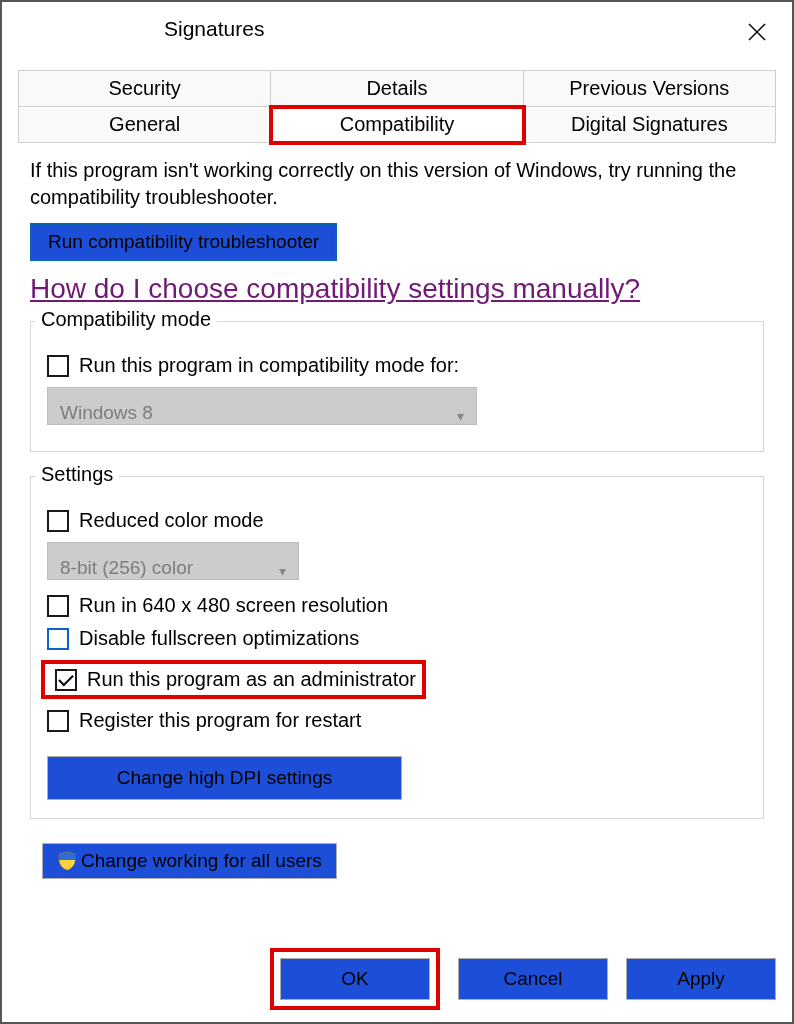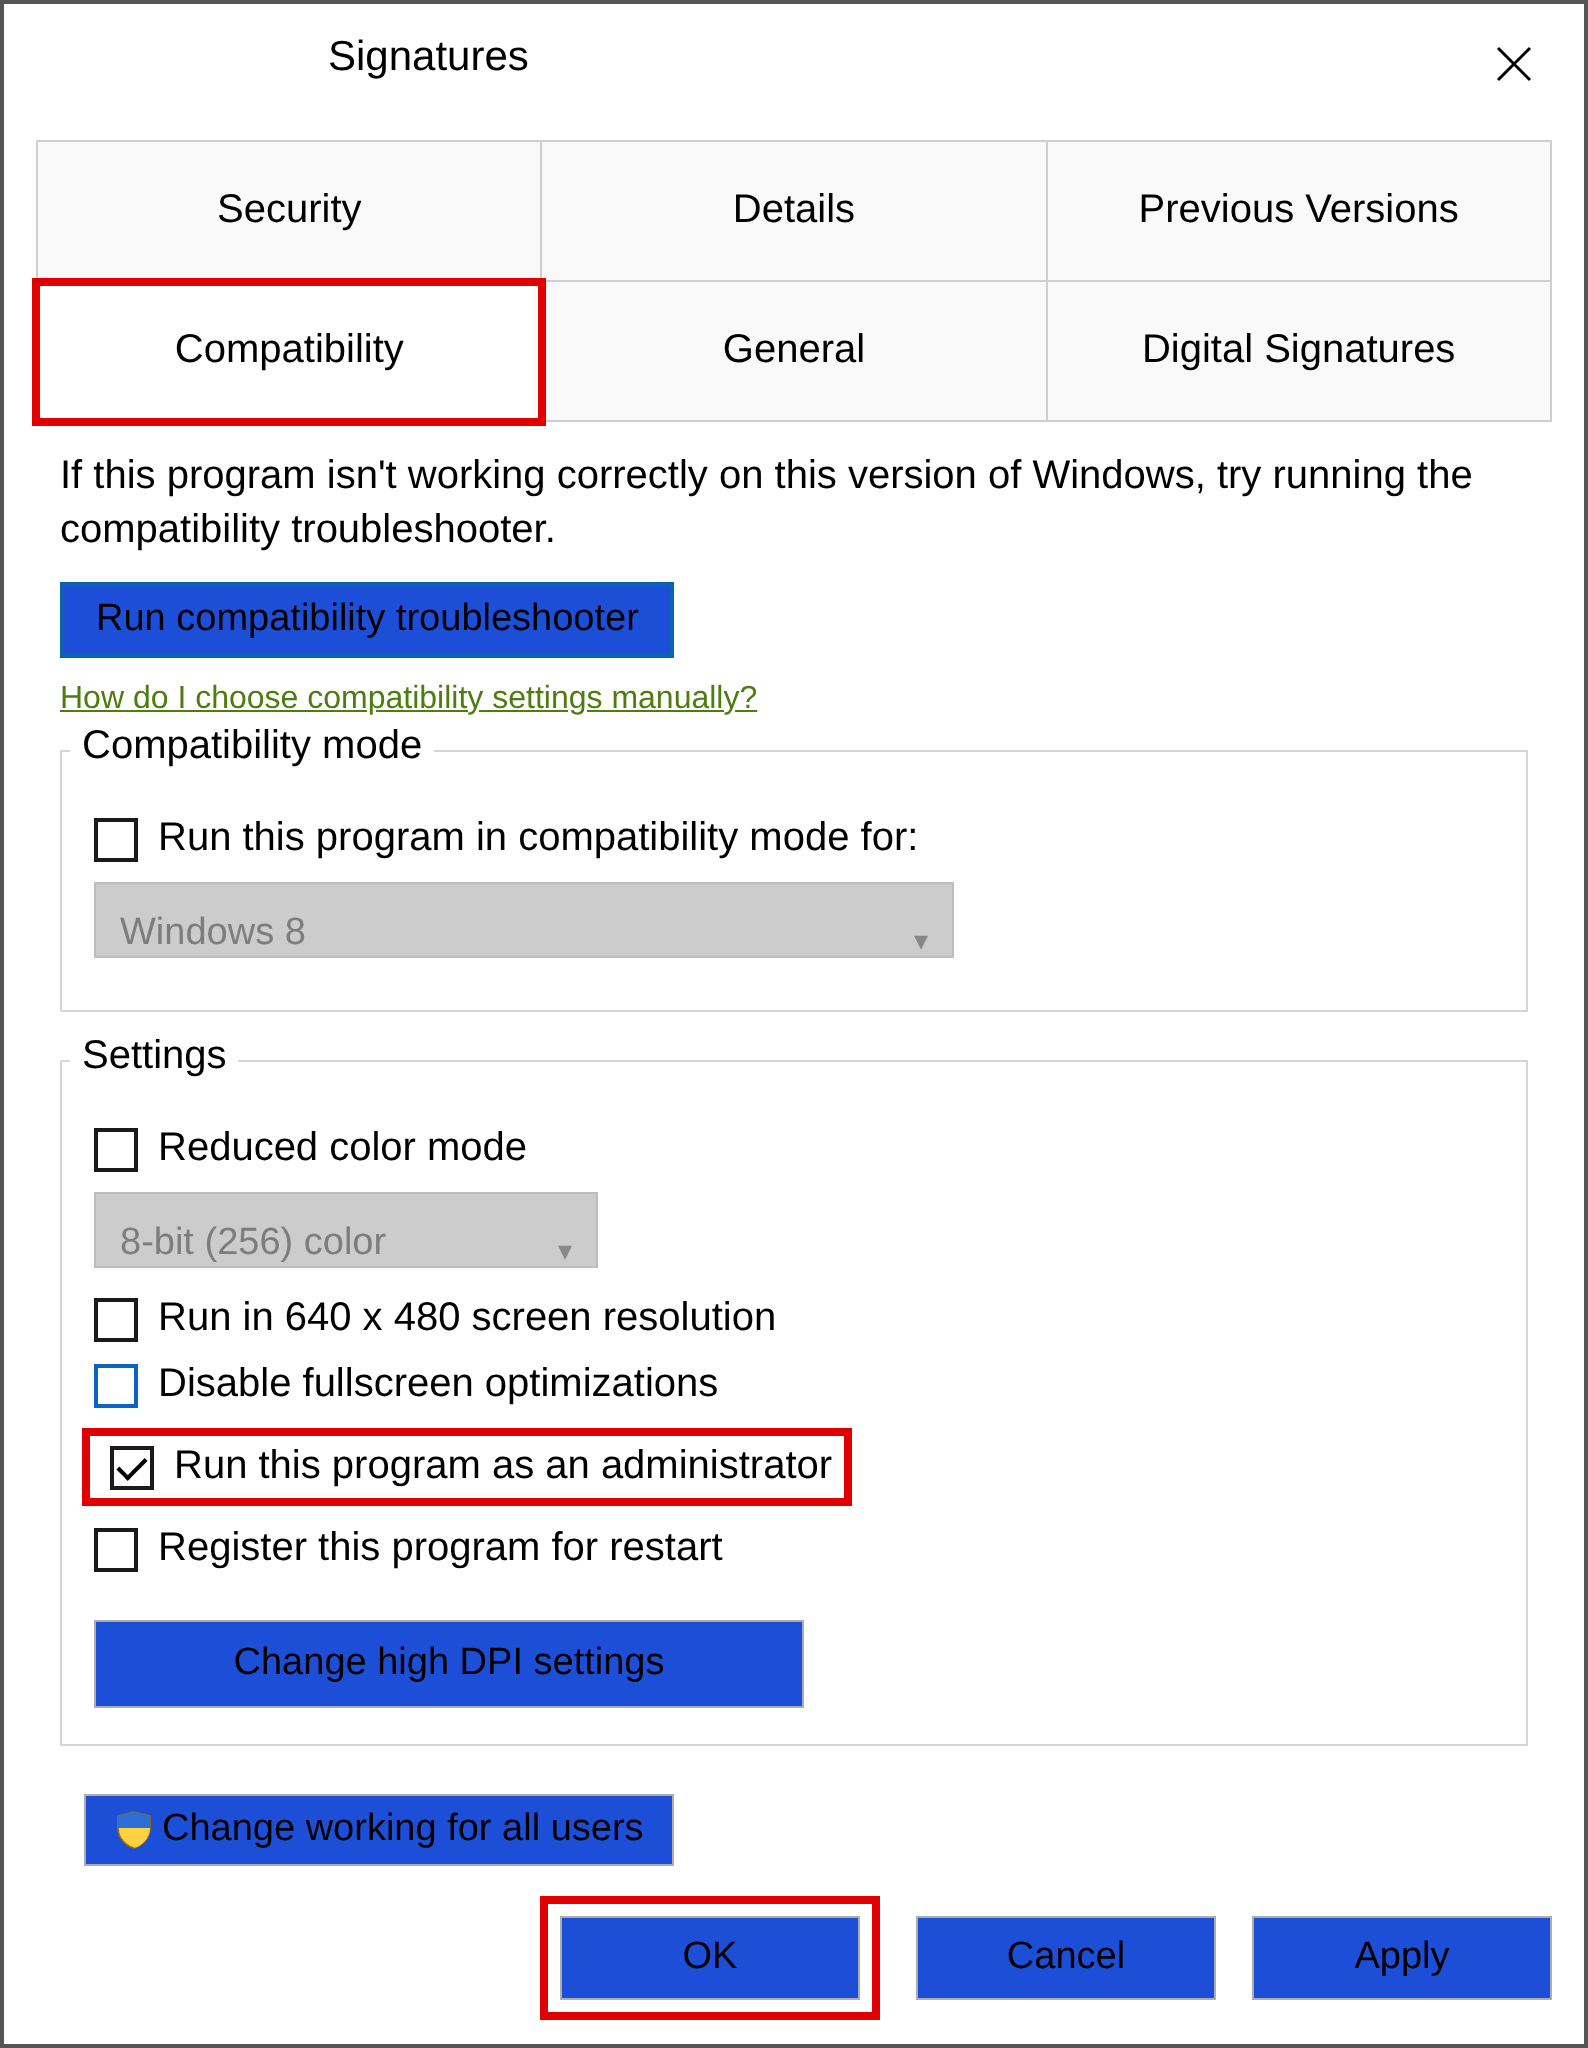--- a/index.html
+++ b/index.html
@@ -42,21 +42,21 @@
   }
   .tabs {
     margin: 14px 16px 0 16px;
   }
   .tab-row {
     display: flex;
   }
   .tab {
     flex: 1;
     text-align: center;
-    padding: 23px 4px;
+    padding: 6px 4px;
     border: 1px solid #cfcfcf;
     border-bottom: 1px solid #cfcfcf;
     background: #f9f9f9;
     font-size: 20px;
     cursor: pointer;
   }
   .tab + .tab { border-left: none; }
   .tab-row.second .tab { border-top: none; }
   .tab.active {
     background: #fff;
@@ -85,25 +85,25 @@
     border: 1px solid #adadad;
     padding: 6px 16px;
     font-size: 19px;
     cursor: pointer;
     font-family: inherit;
   }
   .btn.focus-blue {
     border: 2px solid #0a64ad;
   }
   .link {
-    color: #4d7c0f;
+    color: #701a75;
     text-decoration: underline;
     display: inline-block;
     margin: 12px 0 16px 0;
-    font-size: 16px;
+    font-size: 28px;
     cursor: pointer;
   }
   .group {
     border: 1px solid #d6d6d6;
     position: relative;
     padding: 28px 16px 18px 16px;
     margin-bottom: 24px;
   }
   .group-label {
     position: absolute;
@@ -215,22 +215,22 @@
     </div>
   </div>
 
   <div class="tabs">
     <div class="tab-row">
       <div class="tab">Security</div>
       <div class="tab">Details</div>
       <div class="tab">Previous Versions</div>
     </div>
     <div class="tab-row second">
+      <div class="tab">General</div>
       <div class="tab active highlight-red">Compatibility</div>
-      <div class="tab">General</div>
       <div class="tab">Digital Signatures</div>
     </div>
   </div>
 
   <div class="content">
 
     <div class="intro">If this program isn't working correctly on this version of Windows, try running the compatibility troubleshooter.</div>
 
     <button class="btn focus-blue">Run compatibility troubleshooter</button>
 

